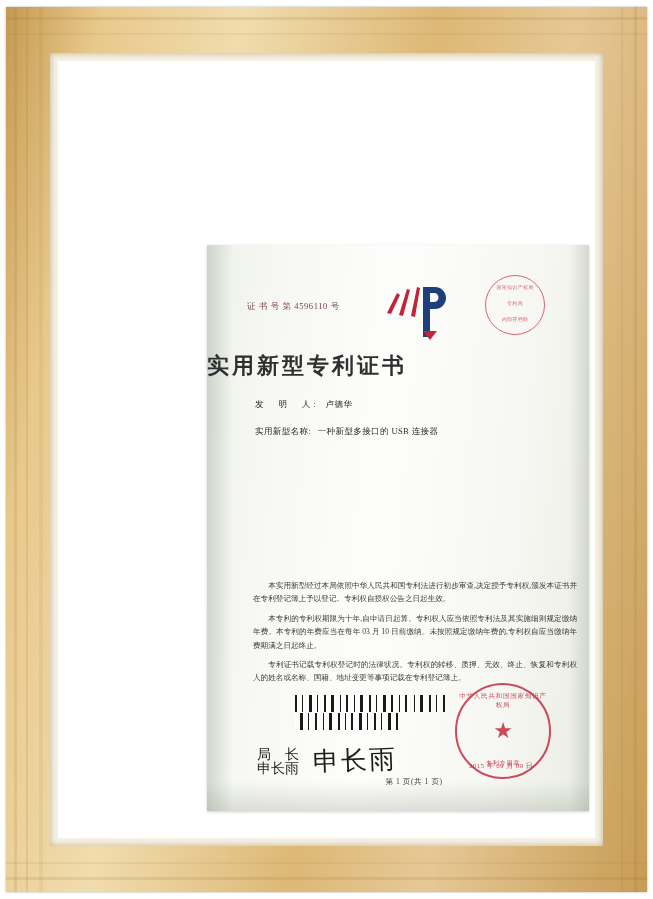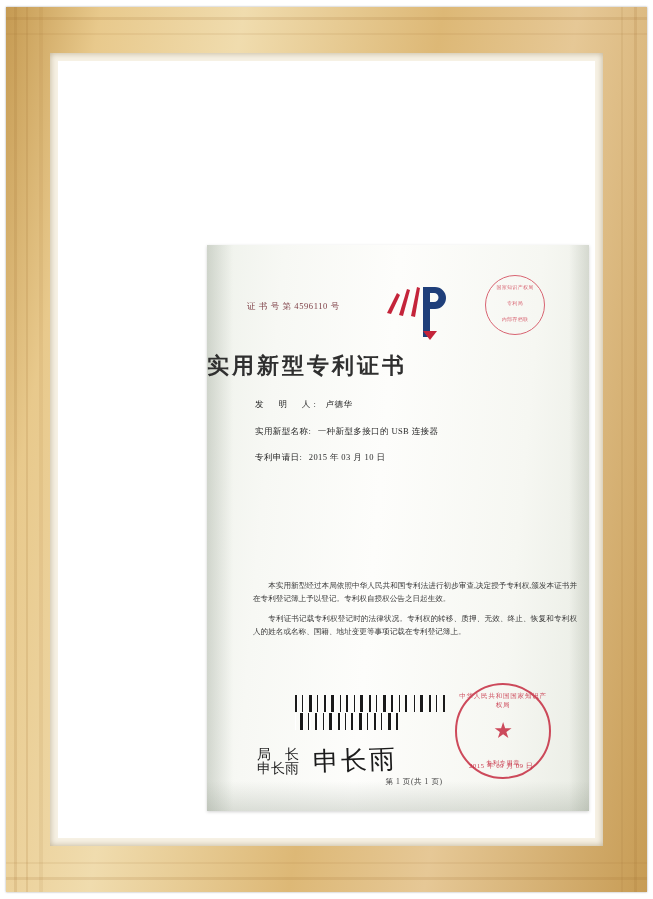--- a/index.html
+++ b/index.html
@@ -311,28 +311,25 @@
 
       <div class="fields">
         <div class="field-row">
           <span class="field-label spaced">发　明　人:</span>
           <span class="field-value">卢德华</span>
         </div>
         <div class="field-row">
           <span class="field-label">实用新型名称:</span>
           <span class="field-value">一种新型多接口的 USB 连接器</span>
         </div>
-        <div class="field-row">
-          <span class="field-label">专利申请日:</span>
-          <span class="field-value">2015 年 03 月 10 日</span>
-        </div>
       </div>
 
       <div class="body-text">
         <p>本实用新型经过本局依照中华人民共和国专利法进行初步审查,决定授予专利权,颁发本证书并在专利登记簿上予以登记。专利权自授权公告之日起生效。</p>
+        <p>本专利的专利权期限为十年,自申请日起算。专利权人应当依照专利法及其实施细则规定缴纳年费。本专利的年费应当在每年 03 月 10 日前缴纳。未按照规定缴纳年费的,专利权自应当缴纳年费期满之日起终止。</p>
         <p>专利证书记载专利权登记时的法律状况。专利权的转移、质押、无效、终止、恢复和专利权人的姓名或名称、国籍、地址变更等事项记载在专利登记簿上。</p>
       </div>
 
       <div class="barcode">
         <span style="width:2px"></span><span style="width:1px;background:#fff"></span>
         <span style="width:1px"></span><span style="width:2px;background:#fff"></span>
         <span style="width:3px"></span><span style="width:1px;background:#fff"></span>
         <span style="width:1px"></span><span style="width:2px;background:#fff"></span>
         <span style="width:2px"></span><span style="width:1px;background:#fff"></span>
         <span style="width:3px"></span><span style="width:2px;background:#fff"></span>

